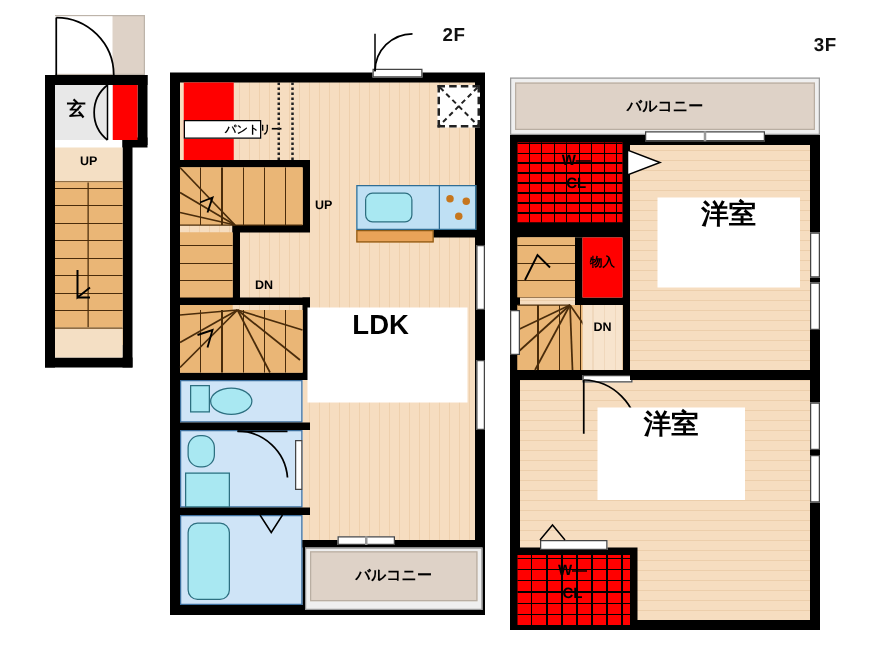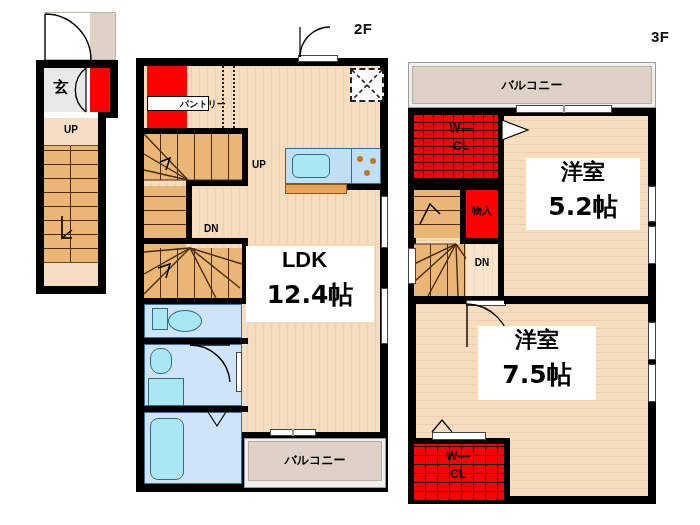--- a/index.html
+++ b/index.html
@@ -185,21 +185,20 @@
     <line x1="0" y1="46" x2="46" y2="0" stroke="#4a2c0b" stroke-width="1.4"></line>
     <line x1="46" y1="0" x2="72" y2="50" stroke="#4a2c0b" stroke-width="1.4"></line>
     <line x1="46" y1="0" x2="96" y2="40" stroke="#4a2c0b" stroke-width="1.4"></line>
     <line x1="46" y1="0" x2="98" y2="16" stroke="#4a2c0b" stroke-width="1.4"></line>
     <path d="M14 20 L26 16 L22 30" fill="none" stroke="#000" stroke-width="1.5"></path>
   </svg>
   <div class="abs lbl small" style="left:204px; top:224px; width:40px; text-align:left;">DN</div>
 
   <div class="abs lbl-box" style="left:246px; top:246px; width:128px; height:76px;"></div>
   <div class="abs lbl huge" style="left:246px; top:248px; width:117px;">LDK</div>
-  <div class="abs lbl big ja" style="left:246px; top:282px; width:128px;">12.4帖</div>
 
   <div class="abs window" style="left:381px; top:196px; width:7px; height:52px;"></div>
   <div class="abs window" style="left:381px; top:288px; width:7px; height:56px;"></div>
 
   <div class="abs water" style="left:144px; top:304px; width:98px; height:34px;"></div>
   <div class="abs watery" style="left:152px; top:308px; width:16px; height:22px;"></div>
   <div class="abs watery" style="left:168px; top:310px; width:34px; height:22px; border-radius:50%;"></div>
   <div class="abs wall" style="left:144px; top:338px; width:104px; height:6px;"></div>
 
   <div class="abs water" style="left:144px; top:344px; width:98px; height:62px;"></div>
@@ -242,21 +241,20 @@
   <div class="abs lbl-box" style="left:440px; top:122px; width:42px; height:36px; background:transparent;"></div>
   <div class="abs lbl med" style="left:440px; top:122px; width:42px;">W—</div>
   <div class="abs lbl med" style="left:440px; top:140px; width:42px;">CL</div>
 
   <svg class="abs" style="left:502px; top:120px;" width="34" height="22">
     <path d="M0 0 L0 20 L26 10 Z" fill="#fff" stroke="#000" stroke-width="1.2"></path>
   </svg>
 
   <div class="abs lbl-box" style="left:526px; top:158px; width:114px; height:72px;"></div>
   <div class="abs lbl huge ja" style="left:526px; top:160px; width:114px;">洋室</div>
-  <div class="abs lbl big ja" style="left:526px; top:194px; width:114px;">5.2帖</div>
 
   <div class="abs wall" style="left:408px; top:184px; width:96px; height:6px;"></div>
   <div class="abs wall" style="left:498px; top:184px; width:6px; height:118px;"></div>
   <div class="abs wall" style="left:408px; top:296px; width:96px; height:8px;"></div>
   <div class="abs wall" style="left:460px; top:190px; width:6px; height:54px;"></div>
   <div class="abs wall" style="left:460px; top:238px; width:44px; height:6px;"></div>
 
   <div class="abs red" style="left:466px; top:190px; width:32px; height:48px;"></div>
   <div class="abs lbl small ja" style="left:464px; top:206px; width:36px; font-size:10px;">物入</div>
 
@@ -277,21 +275,20 @@
   <div class="abs lbl small" style="left:460px; top:258px; width:44px;">DN</div>
 
   <div class="abs window" style="left:466px; top:300px; width:40px; height:6px;"></div>
   <svg class="abs" style="left:466px; top:304px;" width="46" height="46">
     <path class="doorarc" d="M1 0 A 44 44 0 0 1 44 43"></path>
     <line x1="1" y1="0" x2="1" y2="43" stroke="#000" stroke-width="1.4"></line>
   </svg>
 
   <div class="abs lbl-box" style="left:478px; top:326px; width:118px; height:74px;"></div>
   <div class="abs lbl huge ja" style="left:478px; top:328px; width:118px;">洋室</div>
-  <div class="abs lbl big ja" style="left:478px; top:362px; width:118px;">7.5帖</div>
 
   <div class="abs wall" style="left:408px; top:438px; width:102px; height:66px;"></div>
   <div class="abs hatch-wide" style="left:414px; top:444px; width:90px; height:56px;"></div>
   <div class="abs lbl med" style="left:436px; top:450px; width:44px;">W—</div>
   <div class="abs lbl med" style="left:436px; top:468px; width:44px;">CL</div>
 
   <div class="abs window" style="left:432px; top:432px; width:54px; height:8px;"></div>
   <svg class="abs" style="left:430px; top:418px;" width="26" height="16">
     <path d="M2 14 L12 2 L22 14" fill="none" stroke="#000" stroke-width="1.2"></path>
   </svg>

